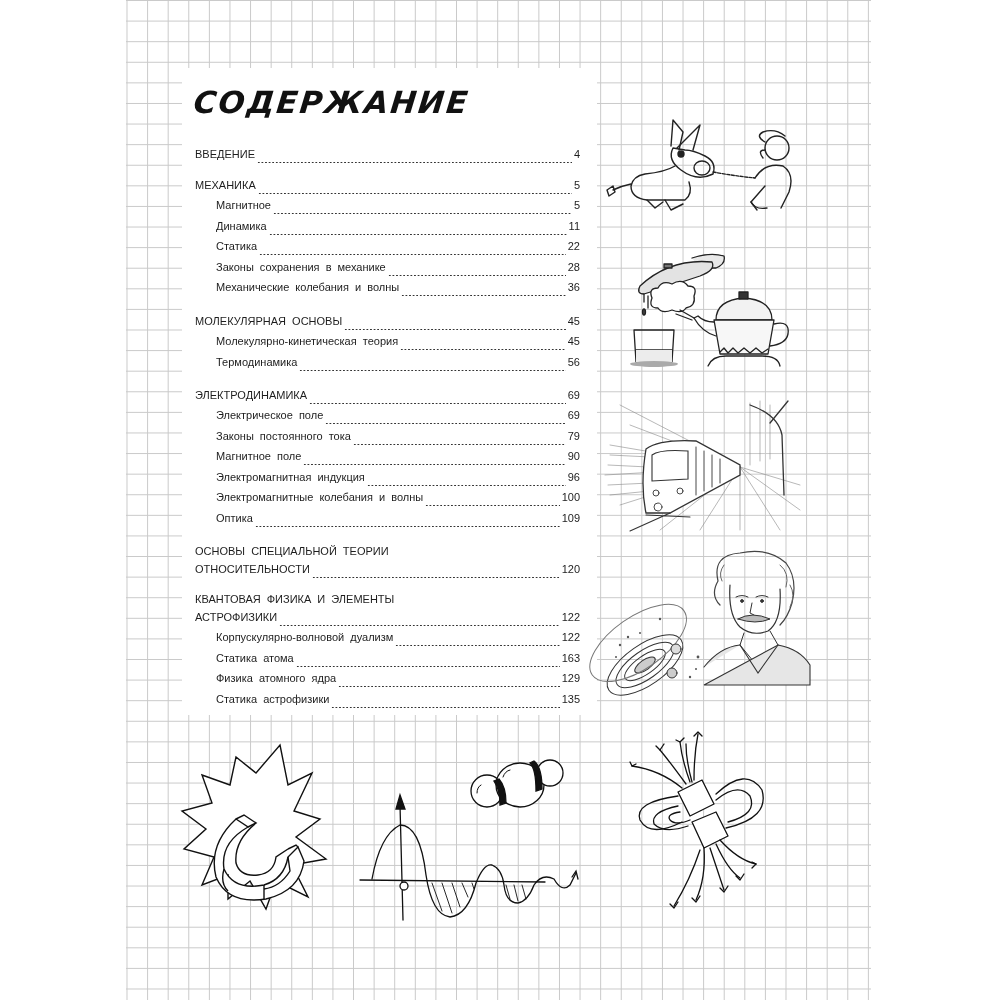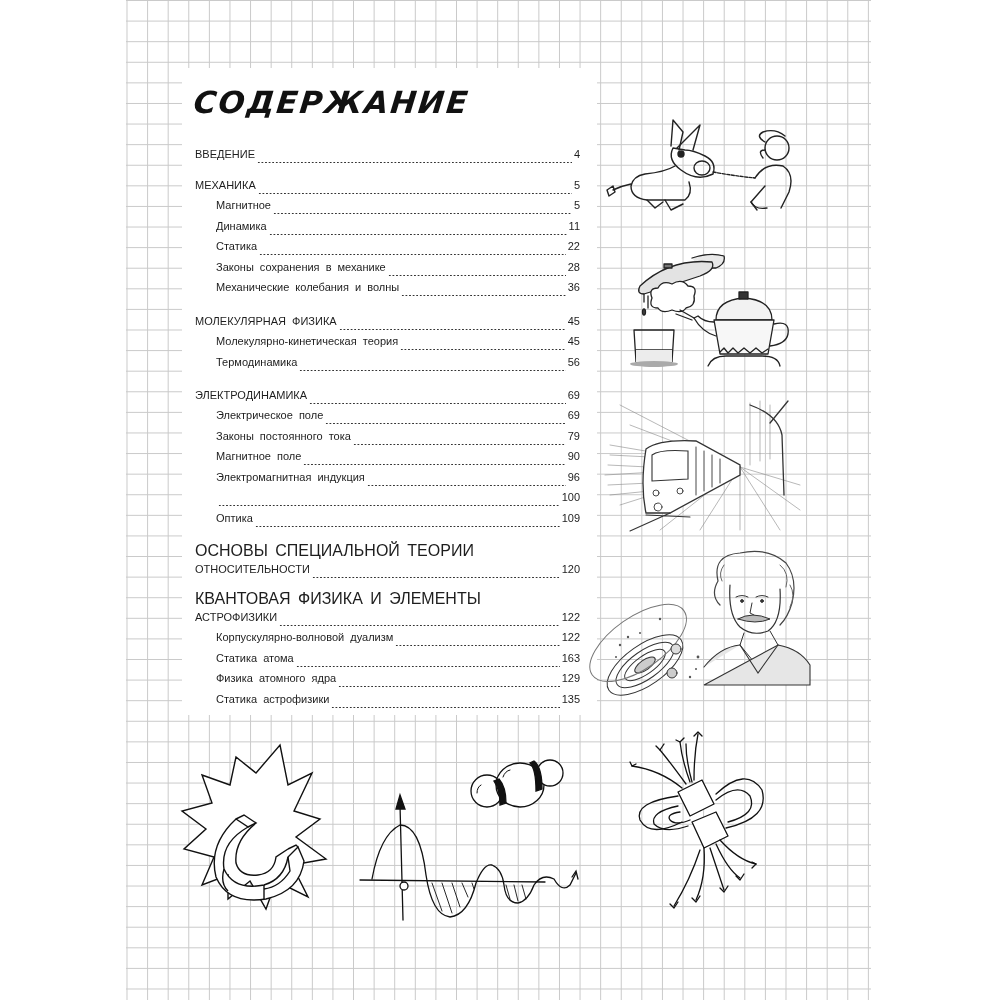--- a/index.html
+++ b/index.html
@@ -36,21 +36,21 @@
   }
   .toc-row.sub { left: 21px; width: 364px; }
   .toc-row .label { white-space: nowrap; word-spacing: 3px; }
   .toc-row .leader {
     flex: 1 1 auto; margin: 0 2px; height: 10px;
     background-image: radial-gradient(circle, #333 0.7px, transparent 0.9px);
     background-size: 3.6px 3px; background-repeat: repeat-x;
     background-position: 0 8px;
   }
   .toc-row .page { white-space: nowrap; text-align: right; }
-  .first-line-label { position: absolute; left: 0; font-size: 16px; line-height: 18px;
+  .first-line-label { position: absolute; left: 0; font-size: 11px; line-height: 18px;
                       white-space: nowrap; word-spacing: 3px; color: #1d1d1d; }
 
   .illus { position: absolute; }
   .illus svg { display: block; overflow: visible; }
 </style>
 </head>
 <body>
 
 <div class="grid"></div>
 
@@ -90,21 +90,21 @@
       <span class="leader"></span>
       <span class="page">28</span>
     </div>
     <div class="toc-row sub" style="top:133px">
       <span class="label">Механические колебания и волны</span>
       <span class="leader"></span>
       <span class="page">36</span>
     </div>
 
     <div class="toc-row" style="top:167px">
-      <span class="label">МОЛЕКУЛЯРНАЯ ФИЗИКА</span>
+      <span class="label">МОЛЕКУЛЯРНАЯ ОСНОВЫ</span>
       <span class="leader"></span>
       <span class="page">45</span>
     </div>
     <div class="toc-row sub" style="top:187px">
       <span class="label">Молекулярно-кинетическая теория</span>
       <span class="leader"></span>
       <span class="page">45</span>
     </div>
     <div class="toc-row sub" style="top:208px">
       <span class="label">Термодинамика</span>
@@ -131,20 +131,21 @@
       <span class="label">Магнитное поле</span>
       <span class="leader"></span>
       <span class="page">90</span>
     </div>
     <div class="toc-row sub" style="top:323px">
       <span class="label">Электромагнитная индукция</span>
       <span class="leader"></span>
       <span class="page">96</span>
     </div>
     <div class="toc-row sub" style="top:343px">
+      <span class="label">Электромагнитные колебания и волны</span>
       <span class="leader"></span>
       <span class="page">100</span>
     </div>
     <div class="toc-row sub" style="top:364px">
       <span class="label">Оптика</span>
       <span class="leader"></span>
       <span class="page">109</span>
     </div>
 
     <div class="first-line-label" style="top:397px">ОСНОВЫ СПЕЦИАЛЬНОЙ ТЕОРИИ</div>

